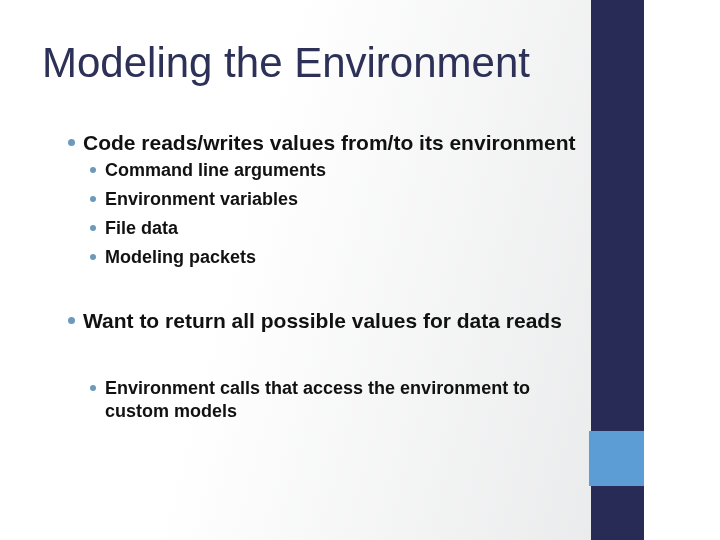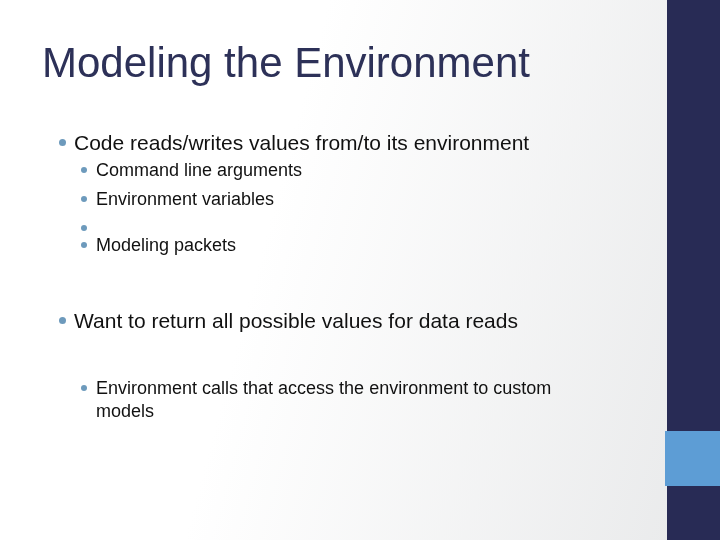--- a/index.html
+++ b/index.html
@@ -2,21 +2,21 @@
 <html><head>
 <meta charset="utf-8">
 <style>
   html, body {
     margin: 0;
     padding: 0;
     background: #ffffff;
   }
   .slide {
     position: relative;
-    width: 720px;
+    width: 644px;
     height: 540px;
     overflow: hidden;
     font-family: "Liberation Sans", "DejaVu Sans", sans-serif;
     background: linear-gradient(105deg, #ffffff 38%, #e8e9ea 100%);
   }
   
   .side-bar {
     position: absolute;
     top: 0;
     right: 0;
@@ -43,21 +43,21 @@
     letter-spacing: 0px;
     white-space: nowrap;
   }
   .content {
     position: absolute;
     left: 42px;
     top: 0;
     right: 70px;
     color: #111111;
   }
-  .group { position: absolute; left: 4px; right: 0; }
+  .group { position: absolute; left: 13px; right: 0; font-weight: bold; }
   .group1 { top: 130px; }
   .group2 { top: 308px; }
   .group3 { top: 369px; }
 
   .row1 {
     display: flex;
     align-items: flex-start;
     padding-left: 13px;
     font-size: 21px;
     line-height: 26px;
@@ -125,20 +125,21 @@
         <div class="row2">
           <span class="dot2"></span>
           <span>Command line arguments</span>
         </div>
         <div class="row2">
           <span class="dot2"></span>
           <span>Environment variables</span>
         </div>
         <div class="row2">
           <span class="dot2"></span>
+          <span>File data</span>
         </div>
         <div class="row2">
           <span class="dot2"></span>
           <span>Modeling packets</span>
         </div>
       </div>
     </div>
 
     <div class="group group2">
       <div class="row1">

